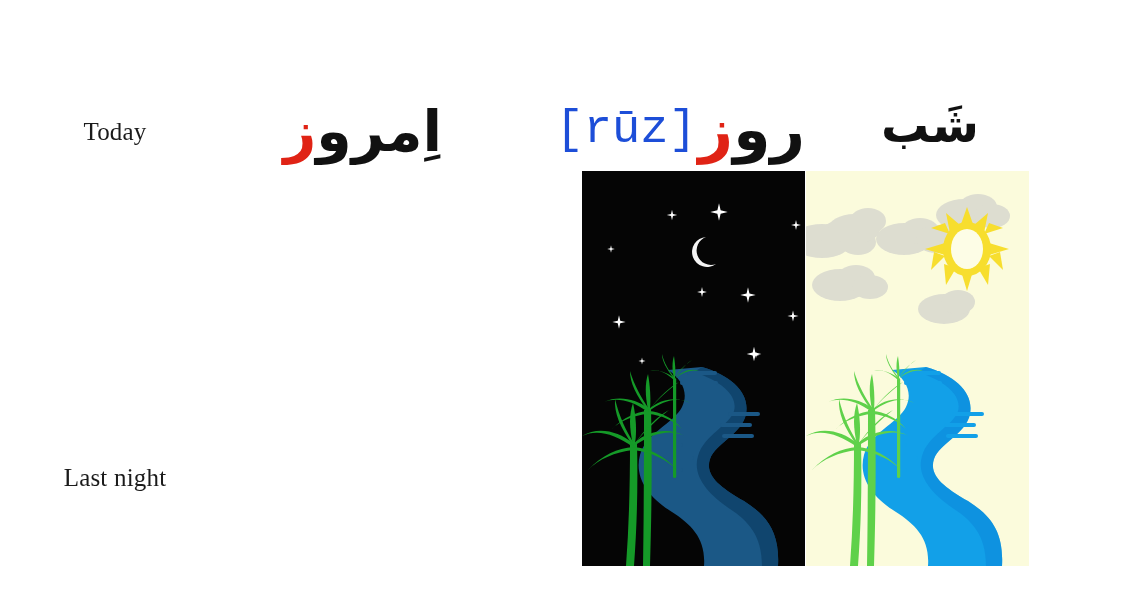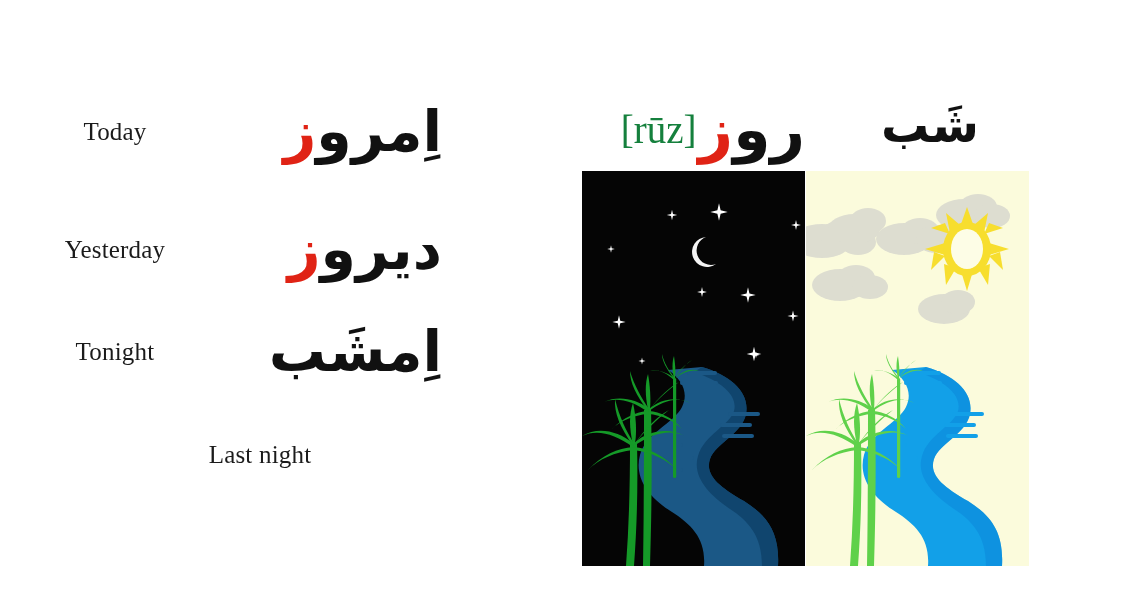--- a/index.html
+++ b/index.html
@@ -28,21 +28,21 @@
     position: absolute;
     left: 0;
     width: 520px;
     height: 100px;
     display: flex;
     align-items: center;
   }
   .vocab-row.r0 { top: 82px; }
   .vocab-row.r1 { top: 200px; }
   .vocab-row.r2 { top: 302px; }
-  .vocab-row.r3 { top: 405px; justify-content: center; }
+  .vocab-row.r3 { top: 428px; }
 
   .vocab-en {
     width: 230px;
     text-align: center;
     font-size: 25px;
     color: #1b1b1b;
     font-family: "Liberation Serif", "DejaVu Serif", serif;
     letter-spacing: .2px;
   }
   .vocab-fa {
@@ -65,23 +65,23 @@
     left: 540px;
     top: 93px;
     width: 265px;
     height: 72px;
     display: flex;
     align-items: center;
     justify-content: flex-end;
     white-space: nowrap;
   }
   #rooz-translit {
-    font-size: 39px;
-    color: #15803d;
-    font-family: Liberation Serif, serif;
+    font-size: 47px;
+    color: #1d4ed8;
+    font-family: Liberation Mono, monospace;
     line-height: 1;
   }
   #rooz-word {
     direction: rtl;
     font-size: 60px;
     color: #111111;
     font-family: "DejaVu Sans", "Liberation Sans", sans-serif;
     font-weight: 600;
     line-height: 1.1;
     margin-left: 2px;
@@ -126,29 +126,21 @@
 </head>
 <body>
 
 <div id="vocab-table">
 
   <div class="vocab-row r0">
     <div class="vocab-en">Today</div>
     <div class="vocab-fa"><span>اِمرو</span><span class="hl">ز</span></div>
   </div>
 
-  <div class="vocab-row r1">
-    <div class="vocab-en">Yesterday</div>
-    <div class="vocab-fa"><span>دیرو</span><span class="hl">ز</span></div>
-  </div>
-
-  <div class="vocab-row r2">
-    <div class="vocab-en">Tonight</div>
-    <div class="vocab-fa"><span>اِمشَب</span><span class="hl"></span></div>
-  </div>
+
 
   <div class="vocab-row r3">
     <div class="vocab-en">Last night</div>
   </div>
 
 </div>
 
 <div id="rooz-heading">
   <span id="rooz-translit">[rūz]</span>
   <span id="rooz-word"><span>رو</span><span class="hl">ز</span></span>

